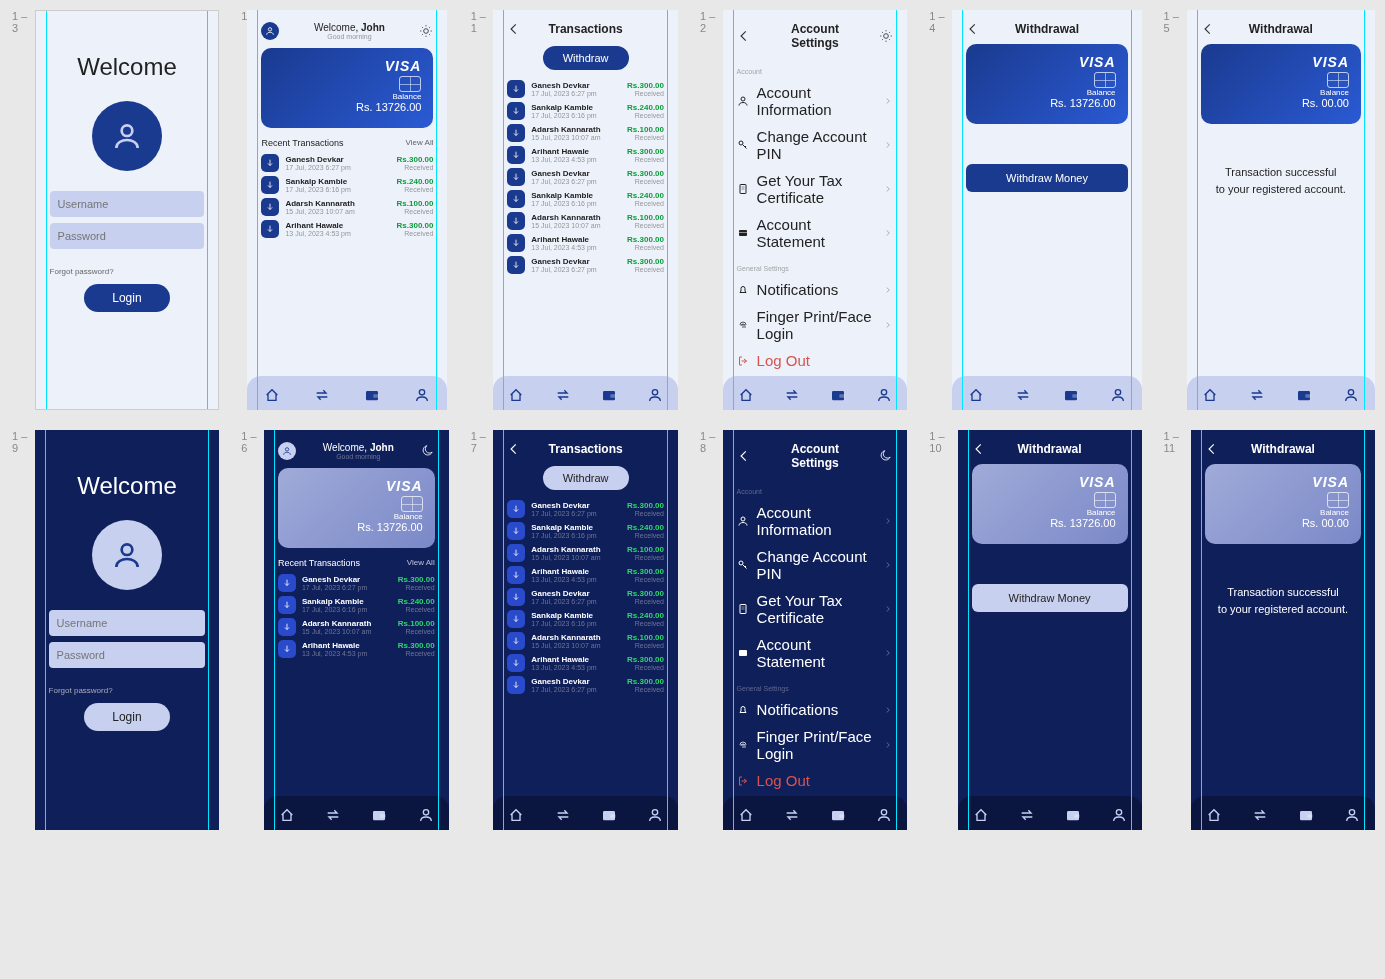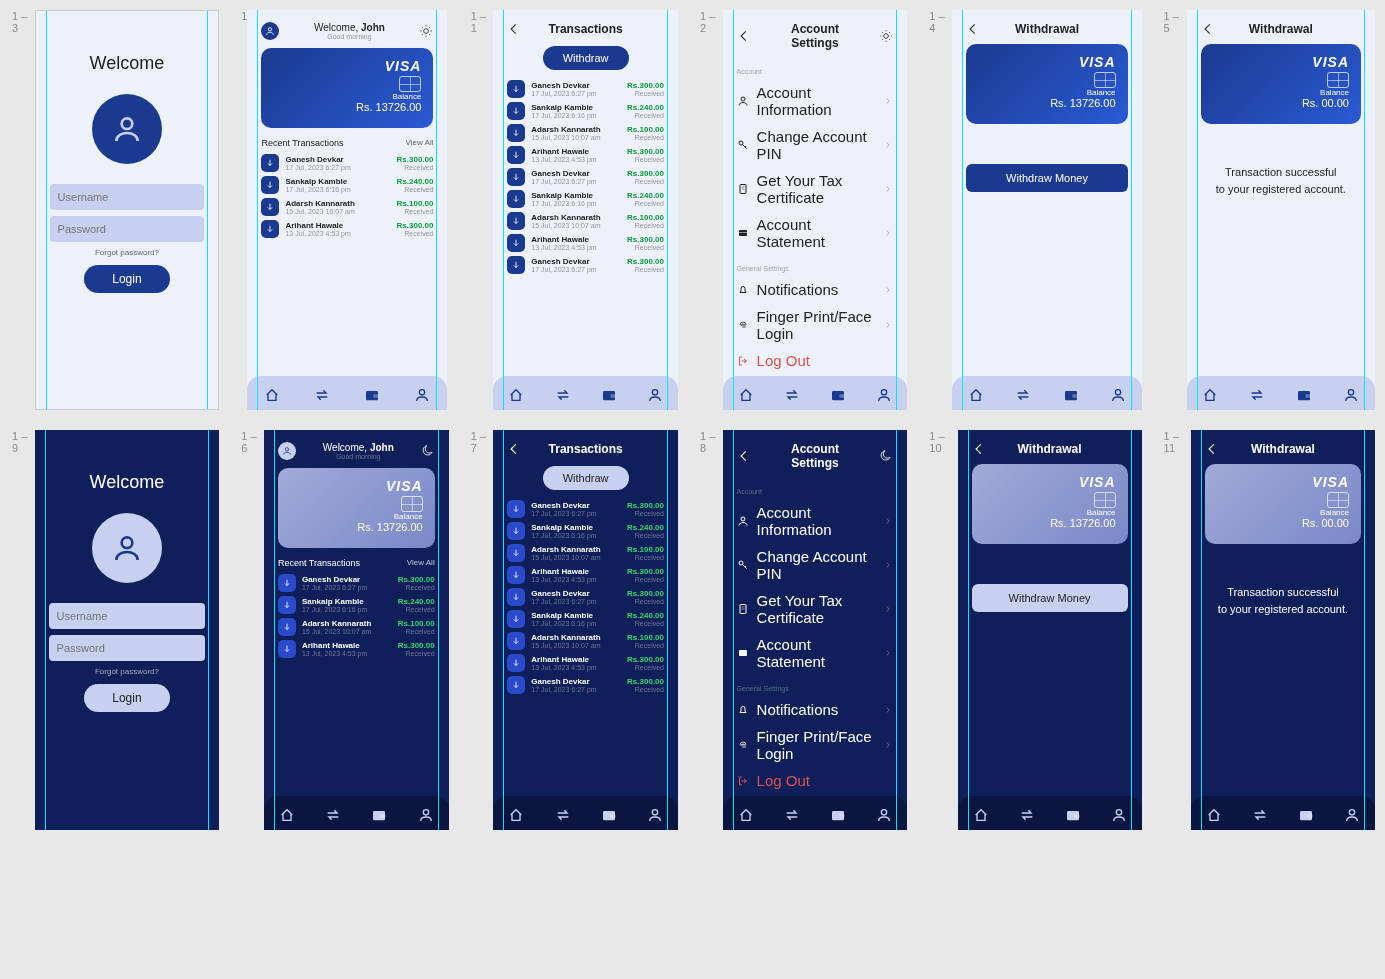--- a/index.html
+++ b/index.html
@@ -7,27 +7,27 @@
 .artboards { display:grid; grid-template-columns:repeat(6,1fr); gap:20px; }
 .artboard-wrap { display:flex; flex-direction:row; }
 .label { font-size:11px; color:#888; margin-bottom:4px; padding-left:2px; }
 .phone { width:200px; height:400px; position:relative; overflow:hidden; }
 .phone.light { background:#edf2fa; }
 .phone.dark { background:#0f1f5a; }
 .guide-l, .guide-r { position:absolute; top:0; bottom:0; width:1px; background:#00e5ff; z-index:10; }
 .guide-l { left:10px; } .guide-r { right:10px; }
 .content { position:absolute; inset:0; padding:12px 14px 40px; display:flex; flex-direction:column; }
 
-.welcome-title { font-size:18px; font-weight:300; text-align:center; margin-top:30px; }
+.welcome-title { font-size:24px; font-weight:300; text-align:center; margin-top:30px; }
 .light .welcome-title { color:#222; } .dark .welcome-title { color:#fff; }
 .avatar-big { width:70px; height:70px; border-radius:50%; margin:20px auto; display:flex; align-items:center; justify-content:center; }
 .light .avatar-big { background:#1a3a8f; } .dark .avatar-big { background:#c8d0f0; }
 .input { width:100%; height:26px; border:none; border-radius:4px; padding:0 8px; font-size:11px; margin-bottom:6px; }
 .light .input { background:#c8d0f0; color:#333; } .dark .input { background:#c8d0f0; color:#333; }
-.forgot { font-size:8px; text-align:center; margin:0 0 8px; }
+.forgot { font-size:8px; text-align:left; margin:12px 0 8px; }
 .light .forgot { color:#666; } .dark .forgot { color:#aab; }
 .login-btn { display:block; margin:0 auto; padding:7px 28px; border-radius:16px; border:none; font-size:12px; }
 .light .login-btn { background:#1a3a8f; color:#fff; } .dark .login-btn { background:#c8d0f0; color:#222; }
 
 .hdr { display:flex; align-items:center; gap:18px; margin-bottom:8px; }
 .avatar-sm { width:18px; height:18px; border-radius:50%; display:flex; align-items:center; justify-content:center; flex-shrink:0; }
 .light .avatar-sm { background:#1a3a8f; } .dark .avatar-sm { background:#c8d0f0; }
 .hdr-mid { flex:1; text-align:center; }
 .hdr-line1 { font-size:10px; } .hdr-line2 { font-size:7px; opacity:.6; }
 .light .hdr-line1 { color:#222; } .dark .hdr-line1 { color:#fff; }

